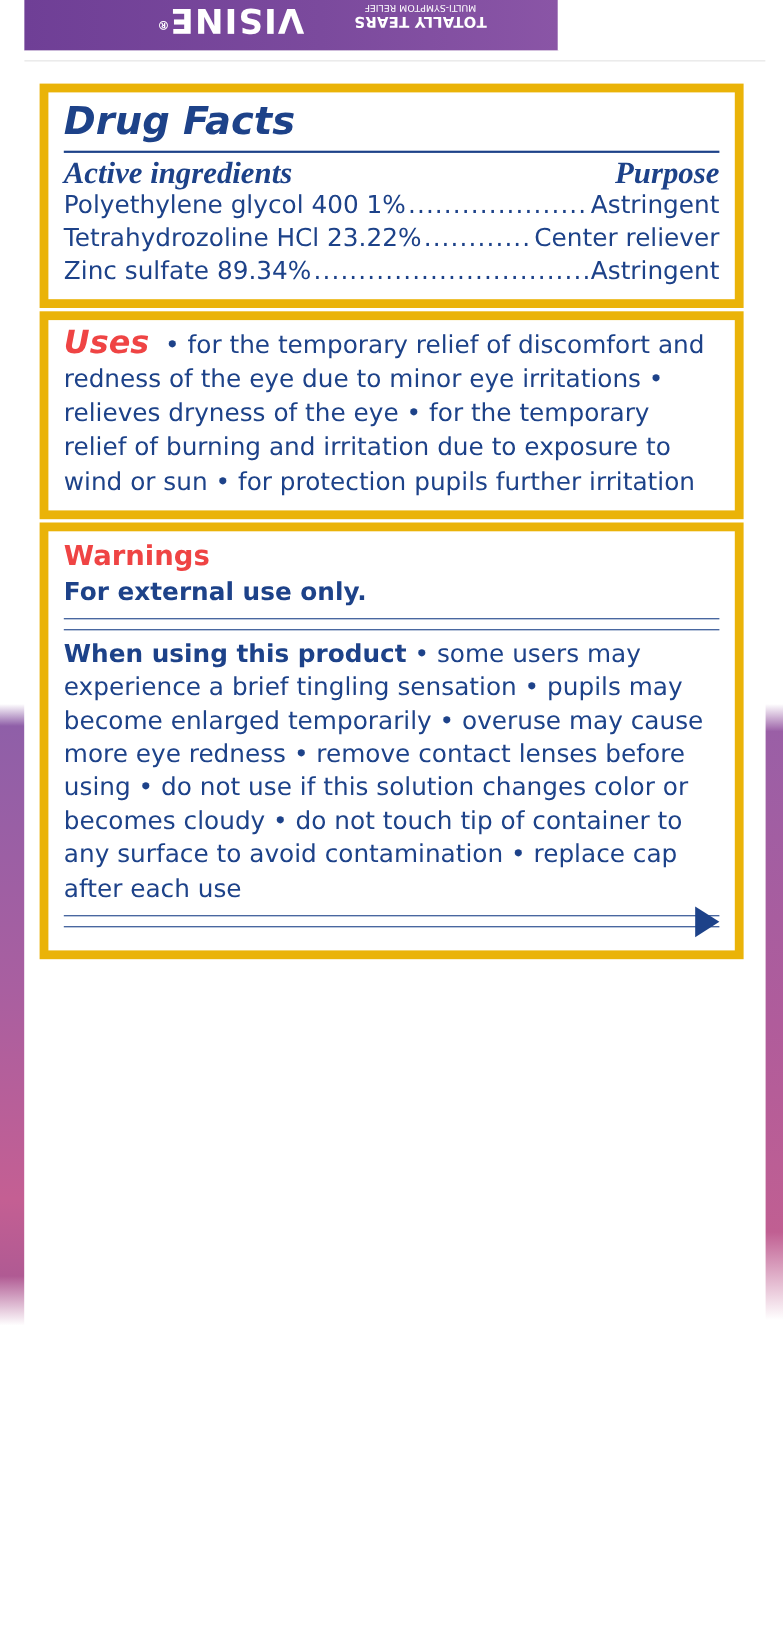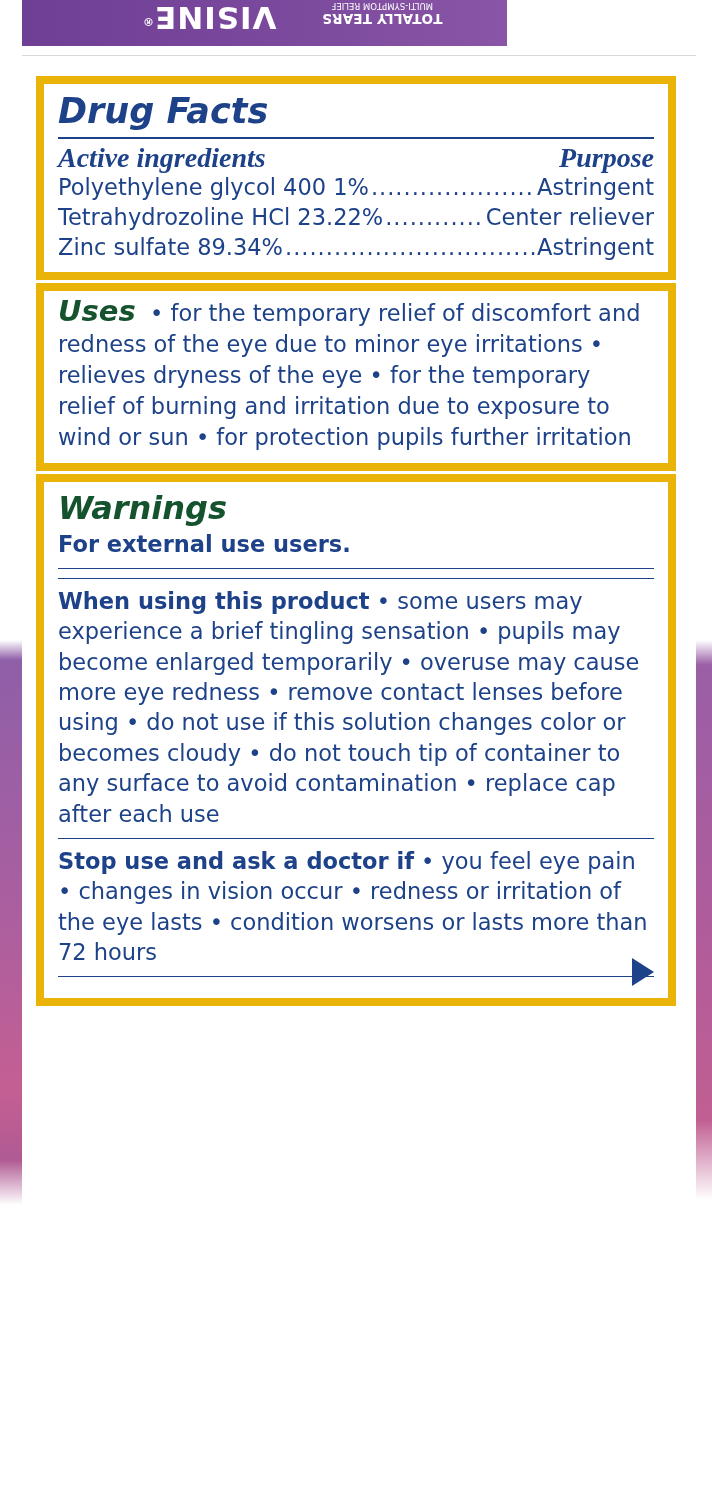--- a/index.html
+++ b/index.html
@@ -185,38 +185,37 @@
     white-space: nowrap;
     letter-spacing: 1px;
     margin: 0 2px;
   }
   .ing-purpose { flex: 0 0 auto; }
 
   .sec-head-inline {
     font-style: italic;
     font-weight: bold;
     font-size: 29px;
-    color: #14532d;
+    color: #ef4444;
     line-height: 1;
   }
   .body-text {
     font-size: 22.5px;
     line-height: 1.35;
     color: #1d4289;
   }
   .uses-para {
     font-size: 22.5px;
     line-height: 1.37;
     color: #1d4289;
   }
   .warn-title {
-    font-style: italic;
-    font-weight: bold;
-    font-size: 32px;
-    color: #14532d;
+    font-weight: bold;
+    font-size: 25px;
+    color: #ef4444;
     line-height: 1;
     margin: 4px 0 5px 0;
   }
   .bold { font-weight: bold; }
 
   .arrow {
     position: absolute;
     right: 14px;
     bottom: 12px;
     width: 0;
@@ -281,33 +280,30 @@
     </div>
 
     <div class="box">
       <div class="uses-para">
         <span class="sec-head-inline">Uses</span>&nbsp;&nbsp;<span>• for the temporary relief of discomfort and redness of the eye due to minor eye irritations • relieves dryness of the eye • for the temporary relief of burning and irritation due to exposure to wind or sun • for protection pupils further irritation</span>
       </div>
     </div>
 
     <div class="box warn-box">
       <div class="warn-title">Warnings</div>
-      <div class="body-text bold">For external use users.</div>
+      <div class="body-text bold">For external use only.</div>
 
       <hr class="hr-thin">
 
       <hr class="hr-thin">
       <div class="body-text">
         <span class="bold">When using this product</span><span> • some users may experience a brief tingling sensation • pupils may become enlarged temporarily • overuse may cause more eye redness • remove contact lenses before using • do not use if this solution changes color or becomes cloudy • do not touch tip of container to any surface to avoid contamination • replace cap after each use</span>
       </div>
 
       <hr class="hr-thin">
-      <div class="body-text">
-        <span class="bold">Stop use and ask a doctor if</span><span> • you feel eye pain • changes in vision occur • redness or irritation of the eye lasts • condition worsens or lasts more than 72 hours</span>
-      </div>
 
       <hr class="hr-thin">
 
       <div class="arrow"></div>
     </div>
 
   </div>
 
   <div class="bottom-pad"></div>
 </div>

